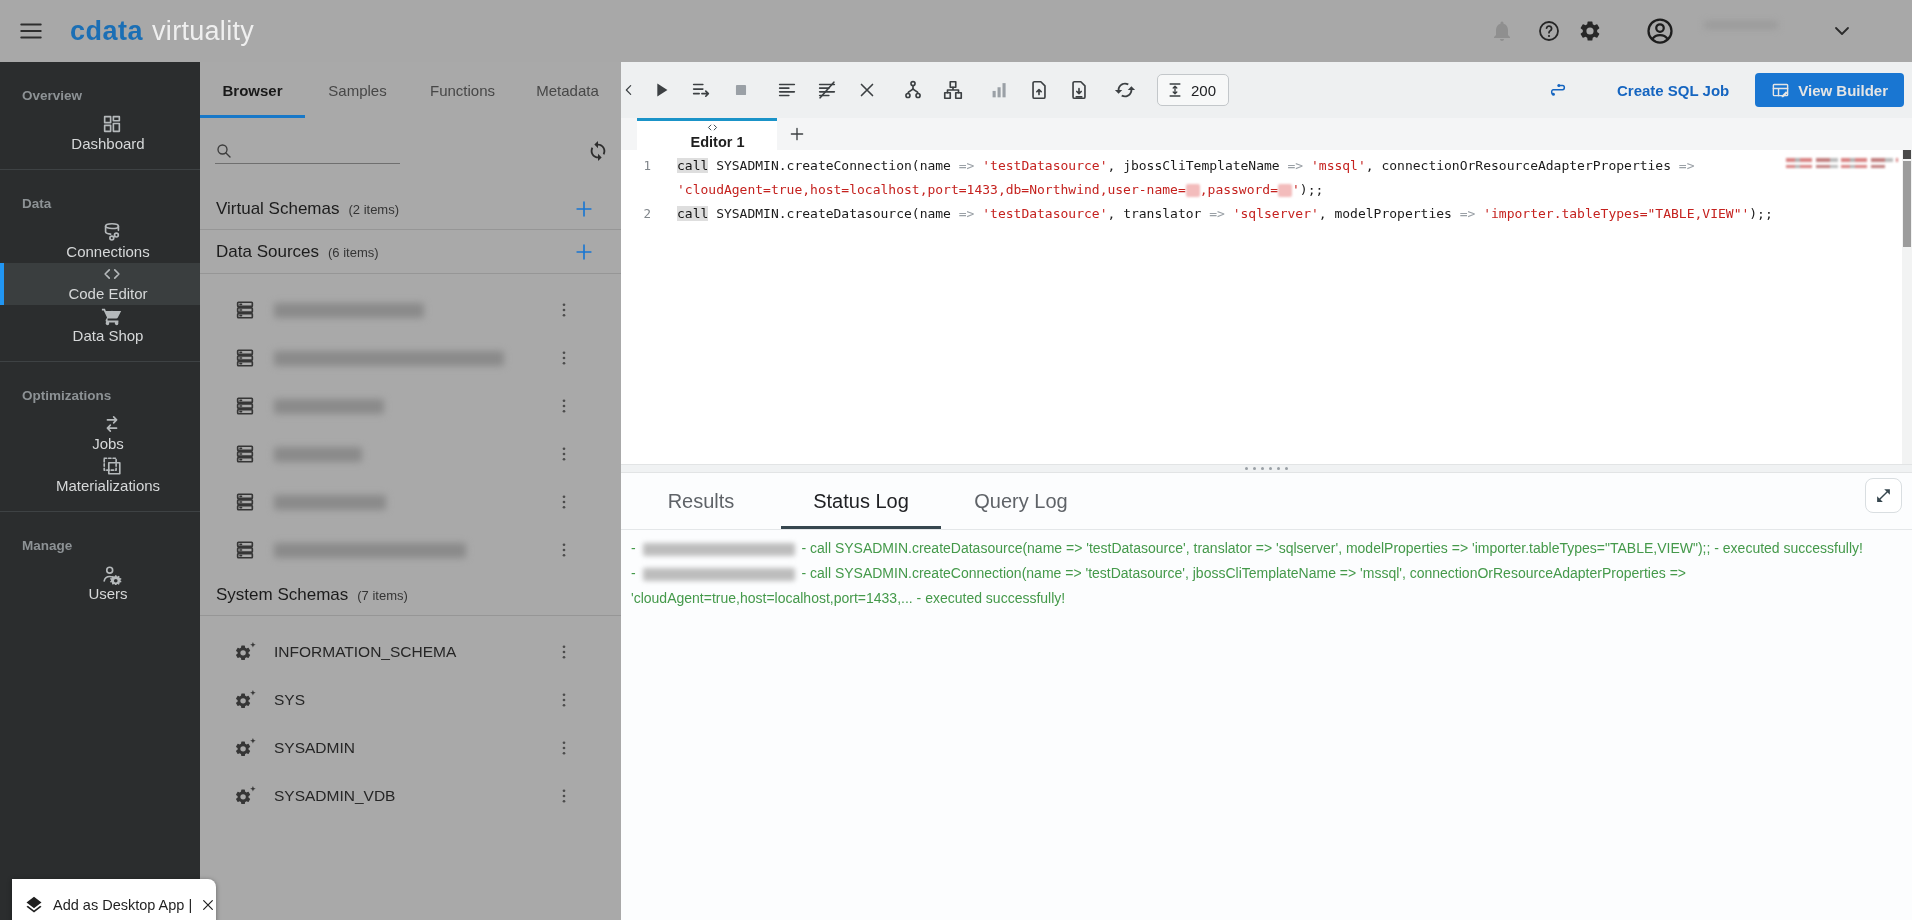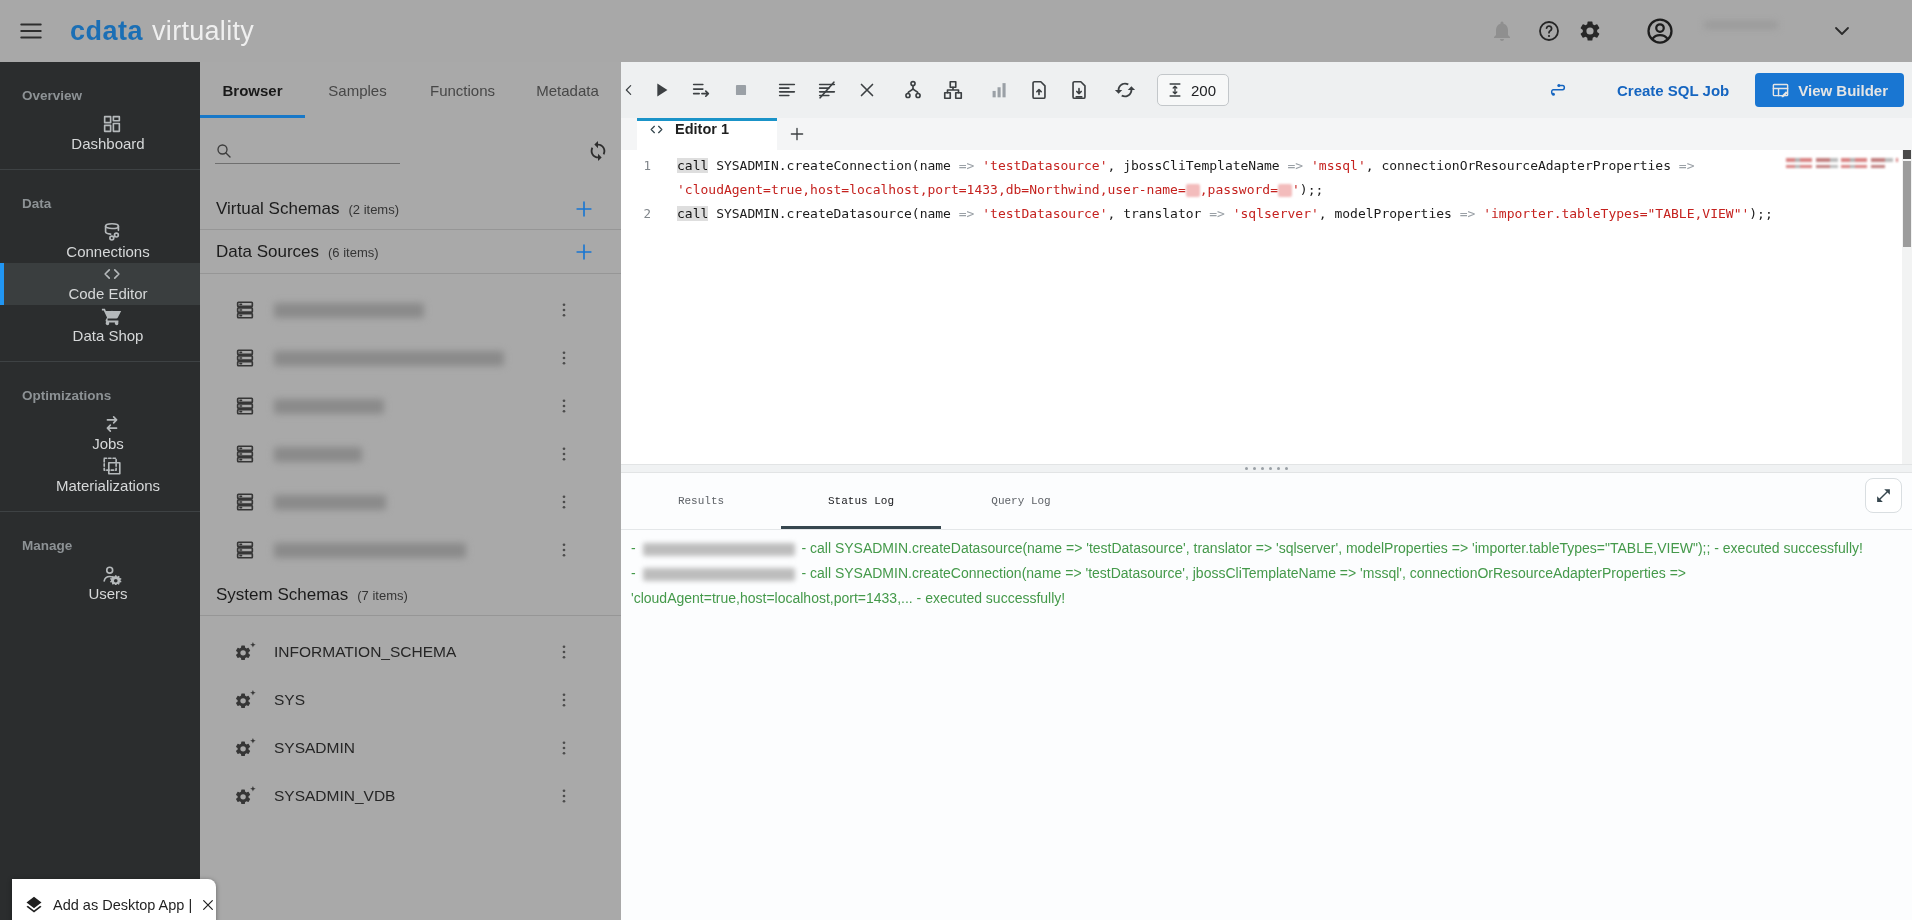--- a/index.html
+++ b/index.html
@@ -78,21 +78,21 @@
   .row-limit { margin-left:12px; height:32px; border:1px solid #c3c7ca; border-radius:5px; background:#f7f8f8; display:flex; align-items:center; padding:0 12px 0 8px; color:#3c4043; cursor:pointer; }
   .row-limit svg { width:18px; height:18px; margin-right:7px; }
   .row-limit .rl-val { font-size:15px; color:#202124; }
   .toolbar-spacer { flex:1; }
   .link-btn { display:flex; align-items:center; color:#1565c0; font-size:15px; font-weight:700; cursor:pointer; margin-right:26px; white-space:nowrap;gap:43px; }
   .link-btn svg { width:20px; height:20px; margin-right:6px; }
   .primary-btn { height:34px; background:#1976d2; color:#e5e5e5; font-size:15px; font-weight:700; border:none; border-radius:4px; display:flex; align-items:center; padding:0 16px; margin-right:8px; cursor:pointer; white-space:nowrap; }
   .primary-btn svg { width:19px; height:19px; margin-right:8px; }
 
   .tabbar { position:absolute; left:0; top:56px; width:1291px; height:32px; background:#f4f5f6; display:flex; align-items:flex-end; }
-  .ed-tab { margin-left:16px; width:140px; height:32px; background:#ffffff; border-top:3px solid #1a93c8; display:flex; padding-left:11px; cursor:pointer; }
+  .ed-tab { margin-left:16px; width:140px; height:32px; background:#ffffff; border-top:3px solid #1a93c8; display:flex; align-items:center; padding-left:11px; cursor:pointer;flex-direction:column; }
   .ed-tab svg { width:17px; height:17px; color:#37474f; }
   .ed-tab .ed-tab-label { font-size:14.5px; font-weight:700; color:#1f1f1f; margin-left:10px; }
   .tab-add { width:40px; height:32px; display:flex; align-items:center; justify-content:center; color:#3c4043; cursor:pointer; }
   .tab-add svg { width:18px; height:18px; }
 
   .code-area { position:absolute; left:0; top:88px; width:1291px; height:314px; background:#ffffff; overflow:hidden; }
   .code-rows { padding-top:4px; font-family:"DejaVu Sans Mono", monospace; font-size:13px; }
   .code-row { display:flex; height:24px; line-height:24px; white-space:pre; }
   .gutter { width:30px; text-align:right; color:#80868b; flex:none; font-size:12.5px; }
   .code-text { padding-left:26px; color:#1b1b1b; }
@@ -107,21 +107,21 @@
   .code-scrollbar { position:absolute; right:0; top:0; width:10px; height:100%; background:#f2f3f3; }
   .code-scroll-cap { position:absolute; right:1px; top:0; width:8px; height:9px; background:#4a4a4a; }
   .code-scroll-thumb { position:absolute; right:1px; top:11px; width:8px; height:86px; background:#9c9c9c; }
 
   .splitter { position:absolute; left:0; top:402px; width:1291px; height:9px; background:#f0f2f3; border-top:1px solid #e2e4e5; border-bottom:1px solid #e2e4e5; display:flex; align-items:center; justify-content:center; cursor:row-resize; }
   .splitter .dots { display:flex; gap:5px; }
   .splitter .dots i { width:3px; height:3px; border-radius:50%; background:#9aa0a6; }
 
   .results { position:absolute; left:0; top:411px; width:1291px; height:447px; background:#fcfdfe; }
   .res-tabs { height:57px; display:flex; border-bottom:1px solid #e4e7e9; position:relative; }
-  .res-tab { width:160px; display:flex; align-items:center; justify-content:center; font-size:11px; color:#5f6368; cursor:pointer; position:relative;font-family:Liberation Mono, monospace; }
+  .res-tab { width:160px; display:flex; align-items:center; justify-content:center; font-size:20px; color:#5f6368; cursor:pointer; position:relative; }
   .res-tab.active { color:#202124; font-weight:500; }
   .res-tab.active::after { content:""; position:absolute; left:0; bottom:0; width:100%; height:3px; background:#37474f; }
   .expand-btn { position:absolute; right:10px; top:5px; width:37px; height:35px; border:1px solid #d9dee1; border-radius:8px; background:#fff; display:flex; align-items:center; justify-content:center; color:#37474f; cursor:pointer; }
   .expand-btn svg { width:17px; height:17px; }
   .log { padding:6px 0 0 10px; font-size:14px; line-height:25px; color:#44994a; }
   .log-row { white-space:nowrap; }
   .log-blur { display:inline-block; width:152px; height:13px; background:#bdbdbd; filter:blur(2.5px); border-radius:2px; vertical-align:middle; margin:0 3px; }
   .hidden-defs { position:absolute; width:0; height:0; overflow:hidden; }
 </style>
 </head>

